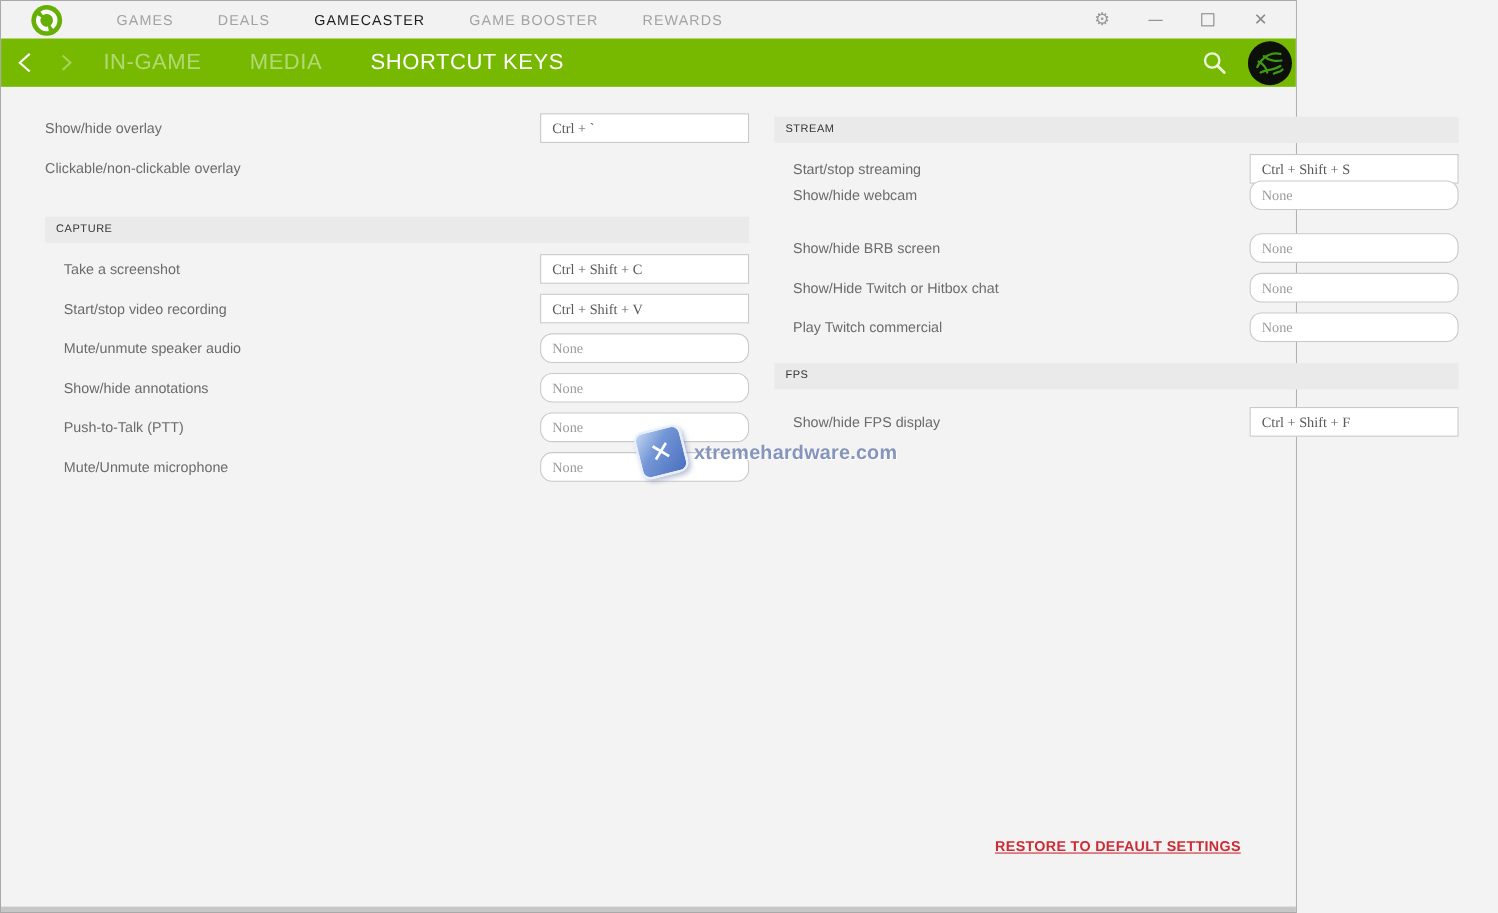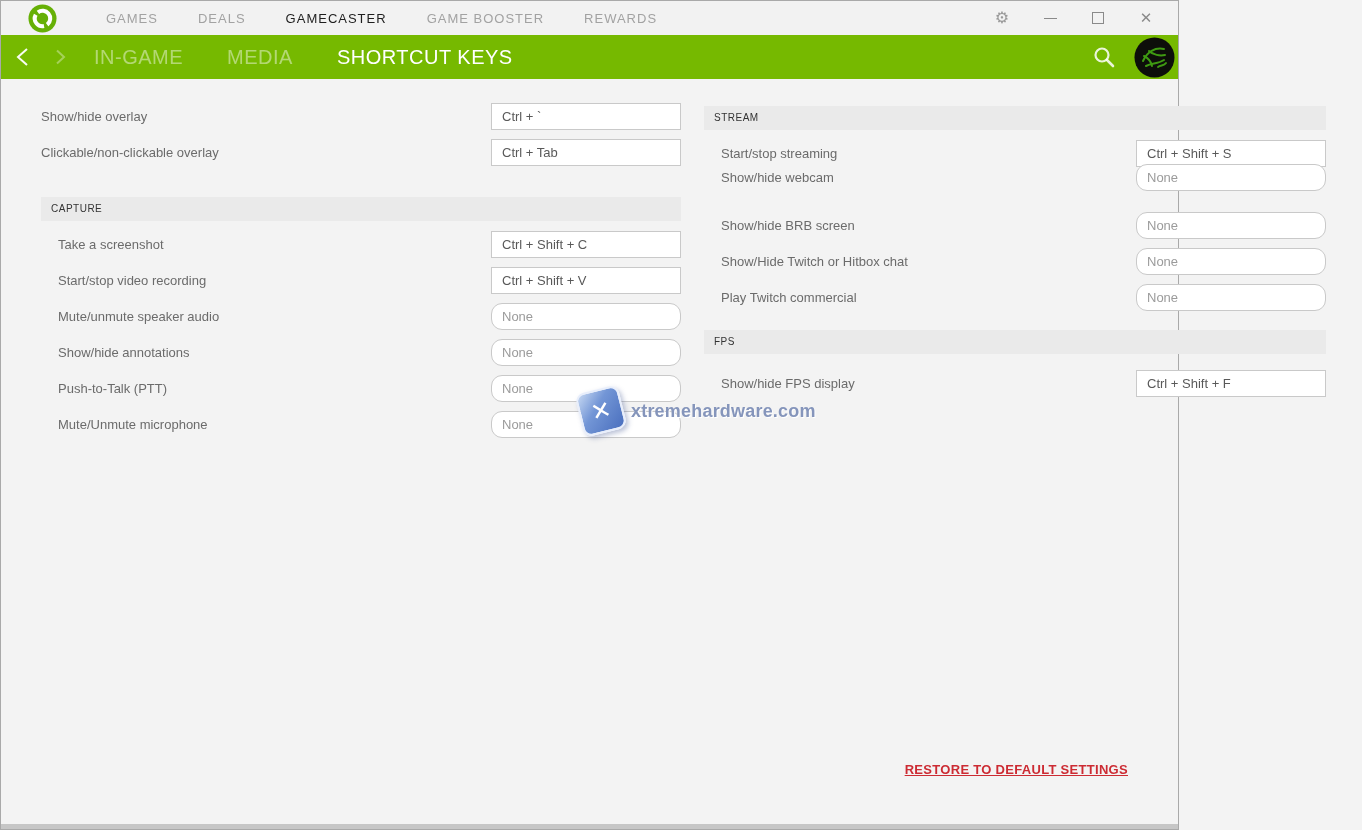--- a/index.html
+++ b/index.html
@@ -86,21 +86,21 @@
   .row {
     position:absolute; left:0; right:0; height:27px;
     display:flex; align-items:center; justify-content:space-between;
   }
   .row.indent .row-label { padding-left:17px; }
   .row-label { font-size:13px; color:#6b6b6b; }
   .hk-value {
     width:190px; height:27px; flex:0 0 190px;
     background:#ffffff; border:1px solid #c9c9c9;
     font-size:13px; color:#595959; line-height:25px;
-    padding-left:10px; cursor:text; overflow:hidden; white-space:nowrap;
+    padding-left:10px; cursor:text; overflow:hidden; white-space:nowrap;font-family:Liberation Serif, serif;
   }
   .hk-value.none { color:#9b9b9b;border-radius:11px; }
 
   .restore-link {
     position:absolute; right:50px; top:683px;
     font-size:13px; font-weight:700; letter-spacing:0.3px;
     color:#cc2b33; text-decoration:underline; cursor:pointer;
     text-transform:uppercase; white-space:nowrap;
   }
 
@@ -191,21 +191,20 @@
 
   <div class="content">
 
     <div class="col col-left">
       <div class="row" style="top:24px;">
         <span class="row-label">Show/hide overlay</span>
         <div class="hk-value">Ctrl + `</div>
       </div>
       <div class="row" style="top:60px;">
         <span class="row-label">Clickable/non-clickable overlay</span>
-        <div class="hk-value">Ctrl + Tab</div>
       </div>
 
       <div class="section-header" style="top:118px;">CAPTURE</div>
 
       <div class="row indent" style="top:152px;">
         <span class="row-label">Take a screenshot</span>
         <div class="hk-value">Ctrl + Shift + C</div>
       </div>
       <div class="row indent" style="top:188px;">
         <span class="row-label">Start/stop video recording</span>

